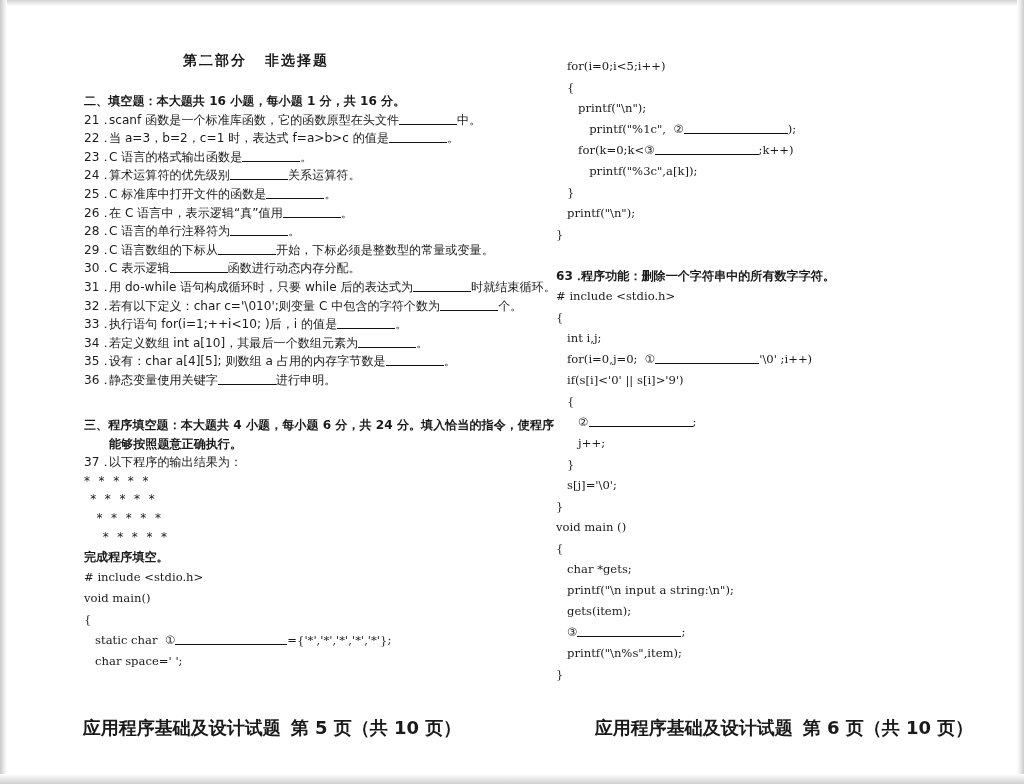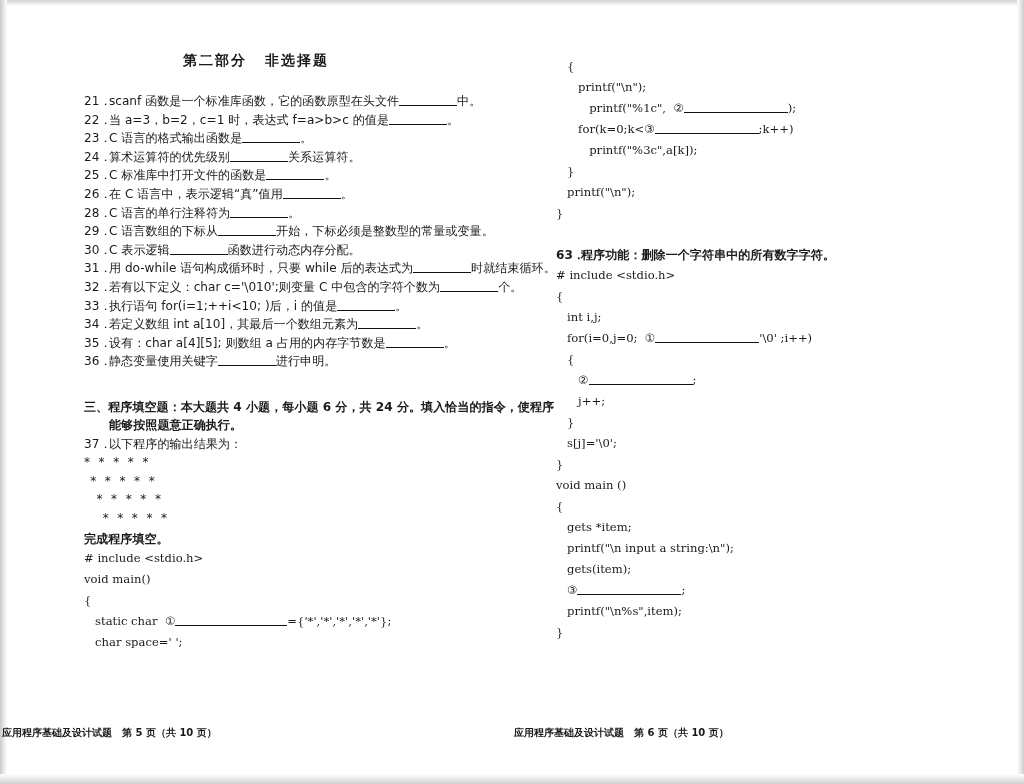--- a/index.html
+++ b/index.html
@@ -106,23 +106,24 @@
   .stars {
     margin: 0;
     white-space: pre;
     font-size: 12px;
     line-height: 18.6px;
     letter-spacing: 2.4px;
   }
   .footer {
     position: absolute;
     bottom: 44px;
-    left: 2px;
+    left: 16px;
     width: 512px;
-    font-size: 10px;
+    text-align: center;
+    font-size: 18px;
     font-weight: bold;
     white-space: nowrap;
   }
   .footer .sp { display: inline-block; width: 10px; }
   .spacer-line { height: 18.6px; }
 </style>
 </head>
 <body>
 
 <div class="scan-edge-top"></div>
@@ -131,20 +132,21 @@
 <div class="scan-edge-bottom"></div>
 
 <div class="page page-left">
 
   <div class="title">
     <span>第二部分</span><span class="gap"></span><span>非选择题</span>
   </div>
 
   <div class="col-body" style="top:92px;">
 
+    <p class="sec-head">二、填空题：本大题共 16 小题，每小题 1 分，共 16 分。</p>
 
     <p class="q"><span class="q-num">21．</span><span>scanf 函数是一个标准库函数，它的函数原型在头文件</span><span class="blank blank-s"></span><span>中。</span></p>
 
     <p class="q"><span class="q-num">22．</span><span>当 a=3，b=2，c=1 时，表达式 f=a&gt;b&gt;c 的值是</span><span class="blank blank-s"></span><span>。</span></p>
 
     <p class="q"><span class="q-num">23．</span><span>C 语言的格式输出函数是</span><span class="blank blank-s"></span><span>。</span></p>
 
     <p class="q"><span class="q-num">24．</span><span>算术运算符的优先级别</span><span class="blank blank-s"></span><span>关系运算符。</span></p>
 
     <p class="q"><span class="q-num">25．</span><span>C 标准库中打开文件的函数是</span><span class="blank blank-s"></span><span>。</span></p>
@@ -195,46 +197,48 @@
 
   <div class="footer">
     <span>应用程序基础及设计试题</span><span class="sp"></span><span>第 5 页（共 10 页）</span>
   </div>
 </div>
 
 <div class="page page-right">
 
   <div class="col-body-right" style="top:56px;">
 
+    <p class="code">   for(i=0;i&lt;5;i++)</p>
     <p class="code">   {</p>
     <p class="code">      printf("\n");</p>
     <p class="code"><span>         printf("%1c",  ②</span><span class="blank blank-code"></span><span>);</span></p>
     <p class="code"><span>      for(k=0;k&lt;③</span><span class="blank blank-code"></span><span>;k++)</span></p>
     <p class="code">         printf("%3c",a[k]);</p>
     <p class="code">   }</p>
     <p class="code">   printf("\n");</p>
     <p class="code">}</p>
 
     <div class="spacer-line" style="height:22px;"></div>
 
     <p class="q" style="font-weight:bold;"><span class="q-num">63．</span><span>程序功能：删除一个字符串中的所有数字字符。</span></p>
 
     <p class="code"># include &lt;stdio.h&gt;</p>
     <p class="code">{</p>
     <p class="code">   int i,j;</p>
     <p class="code"><span>   for(i=0,j=0;  ①</span><span class="blank blank-code"></span><span>'\0' ;i++)</span></p>
+    <p class="code">   if(s[i]&lt;'0' || s[i]&gt;'9')</p>
     <p class="code">   {</p>
     <p class="code"><span>      ②</span><span class="blank blank-code"></span><span>;</span></p>
     <p class="code">      j++;</p>
     <p class="code">   }</p>
     <p class="code">   s[j]='\0';</p>
     <p class="code">}</p>
     <p class="code">void main ()</p>
     <p class="code">{</p>
-    <p class="code">   gets *item;</p>
+    <p class="code">   char *gets;</p>
     <p class="code">   printf("\n input a string:\n");</p>
     <p class="code">   gets(item);</p>
     <p class="code"><span>   ③</span><span class="blank blank-code"></span><span>;</span></p>
     <p class="code">   printf("\n%s",item);</p>
     <p class="code">}</p>
 
   </div>
 
   <div class="footer">
     <span>应用程序基础及设计试题</span><span class="sp"></span><span>第 6 页（共 10 页）</span>

